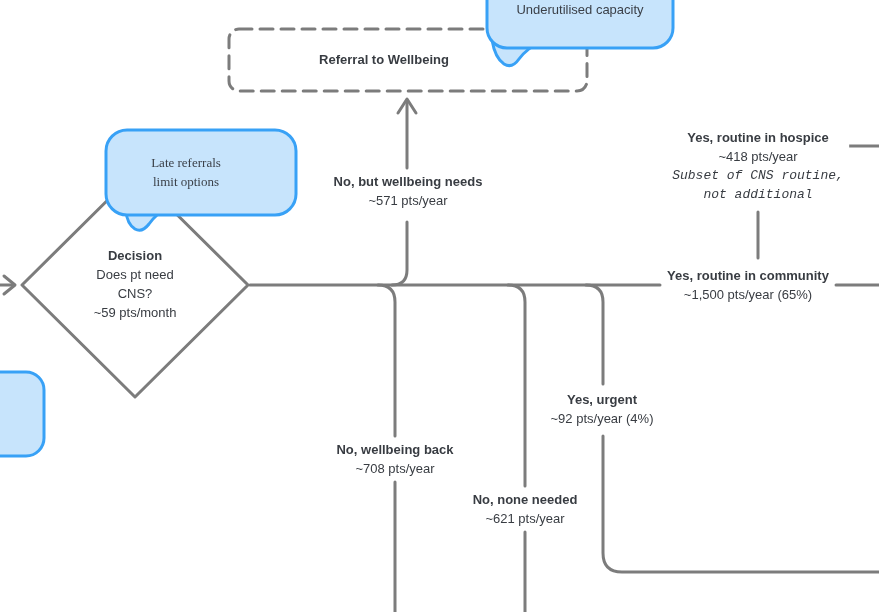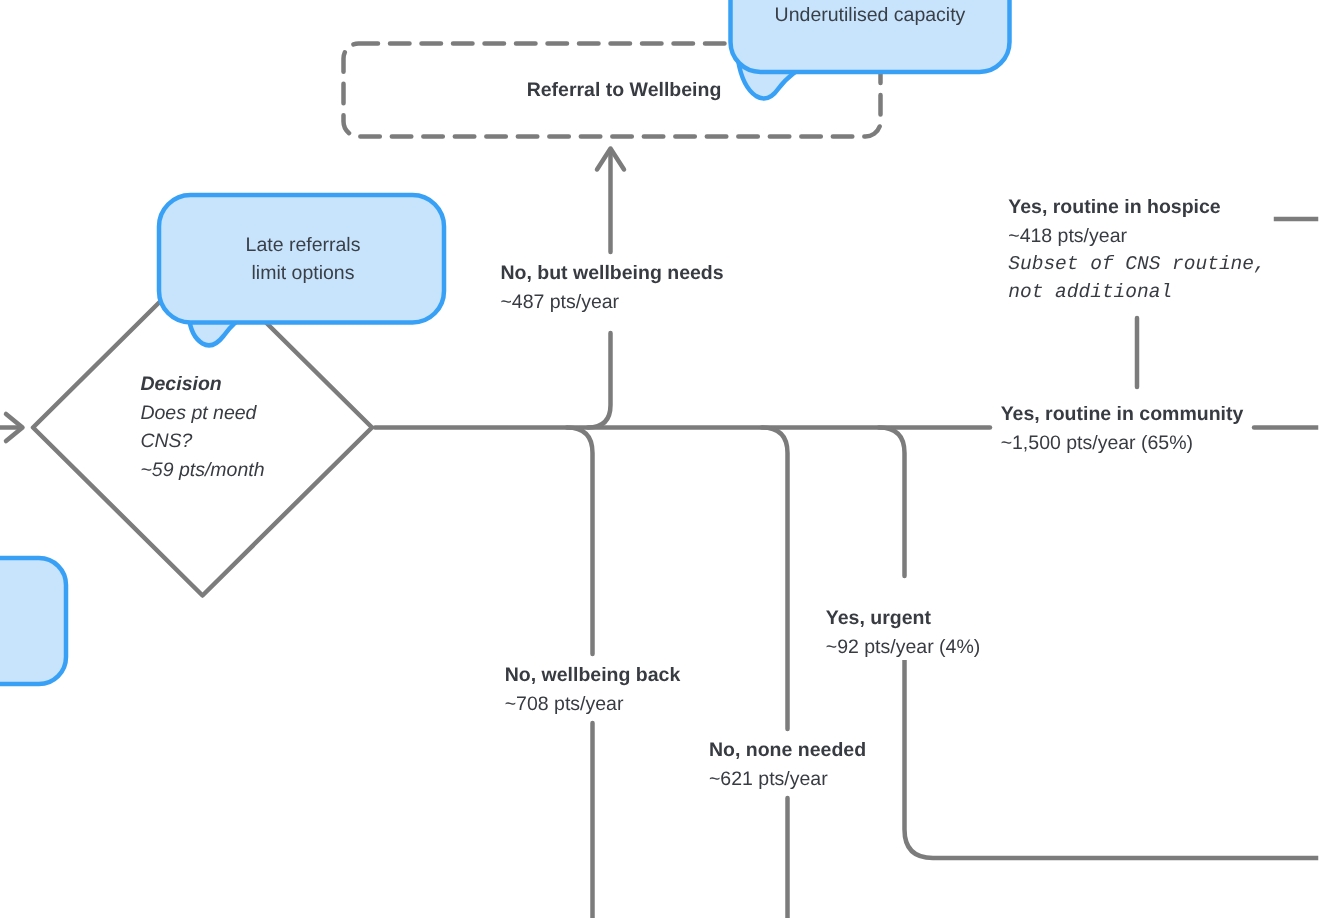--- a/index.html
+++ b/index.html
@@ -2,26 +2,26 @@
 <html><head>
 <meta charset="utf-8">
 <style>
   html,body{margin:0;padding:0;background:#fff;}
   .canvas{
     position:relative;width:879px;height:612px;overflow:hidden;background:#ffffff;
     font-family:"Liberation Sans",sans-serif;color:#383c42;
   }
   .canvas svg{position:absolute;left:0;top:0;width:879px;height:612px;}
   .lbl{
-    position:absolute;transform:translateX(-50%);text-align:left;
+    position:absolute;transform:translateX(-50%);text-align:center;
     font-size:13px;line-height:19px;white-space:nowrap;background:#ffffff;padding:0 5px;
   }
   .lbl .b{font-weight:700;}
   .lbl .i{font-style:italic;font-family:Liberation Mono, monospace;}
-  .nobg{background:transparent;font-style:italic;}
+  .nobg{background:transparent;}
   .box-label{
     position:absolute;transform:translateX(-50%);font-size:13px;font-weight:700;
     white-space:nowrap;line-height:19px;
   }
   .callout-text{
     position:absolute;transform:translateX(-50%);text-align:center;
     font-size:13px;line-height:19px;font-weight:400;color:#3a3f47;white-space:nowrap;
   }
 </style>
 </head>
@@ -61,40 +61,40 @@
     </g>
   </svg>
 
   <div class="lbl nobg" style="left:135px;top:246px;">
     <div class="b">Decision</div>
     <div>Does pt need</div>
     <div>CNS?</div>
     <div>~59 pts/month</div>
   </div>
 
-  <div class="box-label" style="left:416px;top:50px;">Referral to Wellbeing</div>
+  <div class="box-label" style="left:384px;top:50px;">Referral to Wellbeing</div>
 
   <div class="lbl" style="left:408px;top:172px;">
     <div class="b">No, but wellbeing needs</div>
-    <div>~487 pts/year</div>
+    <div>~571 pts/year</div>
   </div>
 
   <div class="lbl" style="left:758px;top:128px;">
     <div class="b">Yes, routine in hospice</div>
     <div>~418 pts/year</div>
     <div class="i">Subset of CNS routine,</div>
     <div class="i">not additional</div>
   </div>
 
   <div class="lbl" style="left:748px;top:266px;">
     <div class="b">Yes, routine in community</div>
     <div>~1,500 pts/year (65%)</div>
   </div>
 
-  <div class="lbl" style="left:602px;top:402px;">
+  <div class="lbl" style="left:602px;top:390px;">
     <div class="b">Yes, urgent</div>
     <div>~92 pts/year (4%)</div>
   </div>
 
   <div class="lbl" style="left:395px;top:440px;">
     <div class="b">No, wellbeing back</div>
     <div>~708 pts/year</div>
   </div>
 
   <div class="lbl" style="left:525px;top:490px;">
@@ -108,21 +108,21 @@
       <path d="M126 211 Q127 224 135 229 Q142 233 149 224 Q156 214 166 209 Z"></path>
       <rect x="106" y="130" width="190" height="85" rx="21"></rect>
 
       <path d="M492 40 Q495 58 504 64 Q512 69 519 59 Q527 48 544 40 Z"></path>
       <rect x="487" y="-24" width="186" height="72" rx="20"></rect>
 
       <rect x="-30" y="372" width="74" height="84" rx="18"></rect>
     </g>
   </svg>
 
-  <div class="callout-text" style="left:202px;top:153px;">
+  <div class="callout-text" style="left:186px;top:153px;font-family:Liberation Serif, serif;">
     <div>Late referrals</div>
     <div>limit options</div>
   </div>
 
   <div class="callout-text" style="left:580px;top:0px;">
     <div>Underutilised capacity</div>
   </div>
 
 </div>
 

